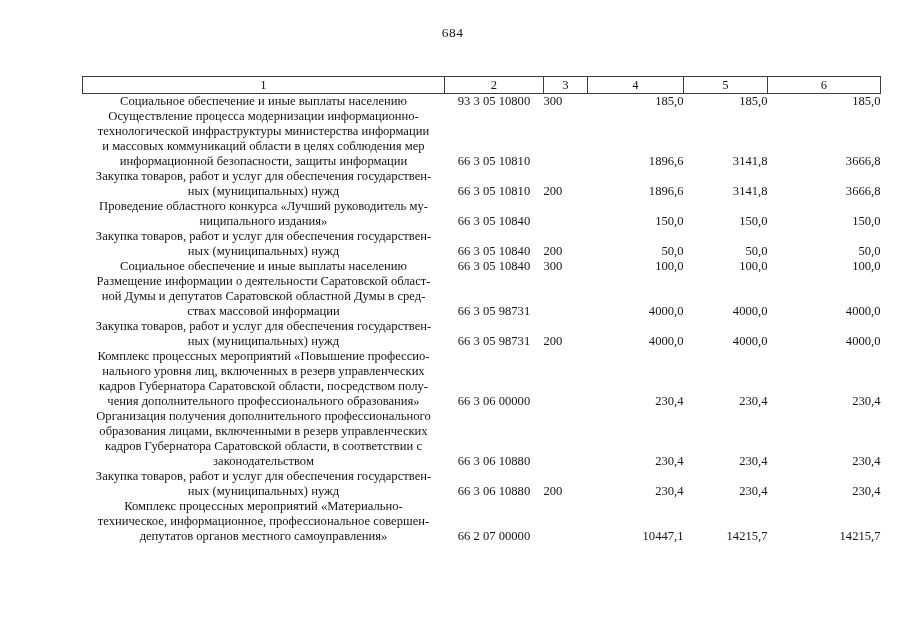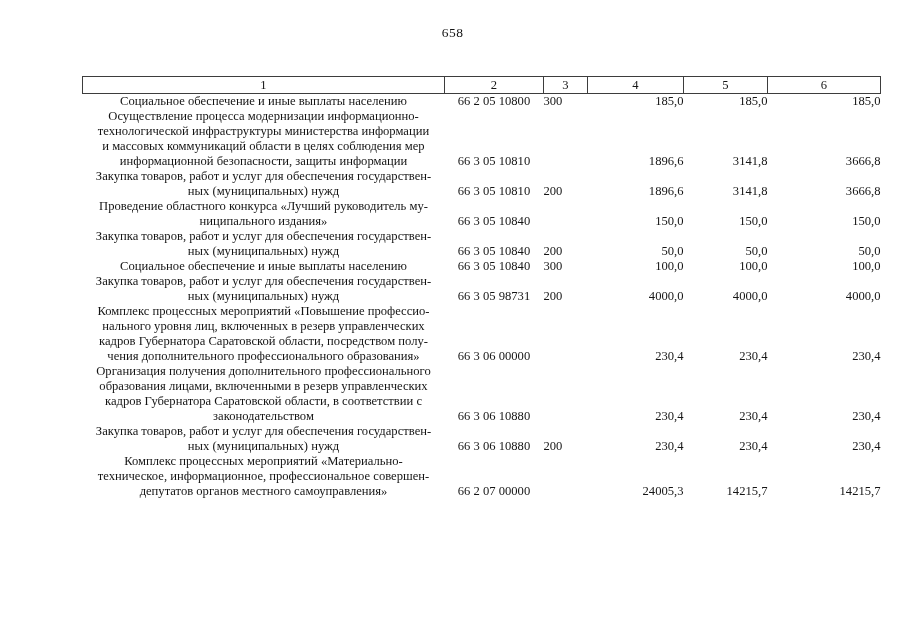--- a/index.html
+++ b/index.html
@@ -64,21 +64,21 @@
   td.cell-num {
     text-align: right;
     padding-right: 9px;
     white-space: nowrap;
     margin-top: 24px;
   }
 </style>
 </head>
 <body>
 
-<div class="page-number">658</div>
+<div class="page-number">684</div>
 
 <table class="budget-table">
   <colgroup>
     <col style="width:362px">
     <col style="width:99px">
     <col style="width:44px">
     <col style="width:96px">
     <col style="width:84px">
     <col style="width:113px">
   </colgroup>
@@ -88,21 +88,21 @@
       <td>2</td>
       <td>3</td>
       <td>4</td>
       <td>5</td>
       <td>6</td>
     </tr>
   </thead>
   <tbody>
     <tr>
       <td class="cell-name">Социальное обеспечение и иные выплаты населению</td>
-      <td class="cell-code">66 2 05 10800</td>
+      <td class="cell-code">93 3 05 10800</td>
       <td class="cell-group">300</td>
       <td class="cell-num">185,0</td>
       <td class="cell-num">185,0</td>
       <td class="cell-num">185,0</td>
     </tr>
     <tr>
       <td class="cell-name">Осуществление процесса модернизации информационно-
 технологической инфраструктуры министерства информации
 и массовых коммуникаций области в целях соблюдения мер
 информационной безопасности, защиты информации</td>
@@ -141,20 +141,30 @@
     </tr>
     <tr>
       <td class="cell-name">Социальное обеспечение и иные выплаты населению</td>
       <td class="cell-code">66 3 05 10840</td>
       <td class="cell-group">300</td>
       <td class="cell-num">100,0</td>
       <td class="cell-num">100,0</td>
       <td class="cell-num">100,0</td>
     </tr>
     <tr>
+      <td class="cell-name">Размещение информации о деятельности Саратовской област-
+ной Думы и депутатов Саратовской областной Думы в сред-
+ствах массовой информации</td>
+      <td class="cell-code">66 3 05 98731</td>
+      <td class="cell-group"></td>
+      <td class="cell-num">4000,0</td>
+      <td class="cell-num">4000,0</td>
+      <td class="cell-num">4000,0</td>
+    </tr>
+    <tr>
       <td class="cell-name">Закупка товаров, работ и услуг для обеспечения государствен-
 ных (муниципальных) нужд</td>
       <td class="cell-code">66 3 05 98731</td>
       <td class="cell-group">200</td>
       <td class="cell-num">4000,0</td>
       <td class="cell-num">4000,0</td>
       <td class="cell-num">4000,0</td>
     </tr>
     <tr>
       <td class="cell-name">Комплекс процессных мероприятий «Повышение профессио-
@@ -186,18 +196,18 @@
       <td class="cell-num">230,4</td>
       <td class="cell-num">230,4</td>
       <td class="cell-num">230,4</td>
     </tr>
     <tr>
       <td class="cell-name">Комплекс процессных мероприятий «Материально-
 техническое, информационное, профессиональное совершен-
 депутатов органов местного самоуправления»</td>
       <td class="cell-code">66 2 07 00000</td>
       <td class="cell-group"></td>
-      <td class="cell-num">24005,3</td>
+      <td class="cell-num">10447,1</td>
       <td class="cell-num">14215,7</td>
       <td class="cell-num">14215,7</td>
     </tr>
   </tbody>
 </table>
 
 </body></html>

